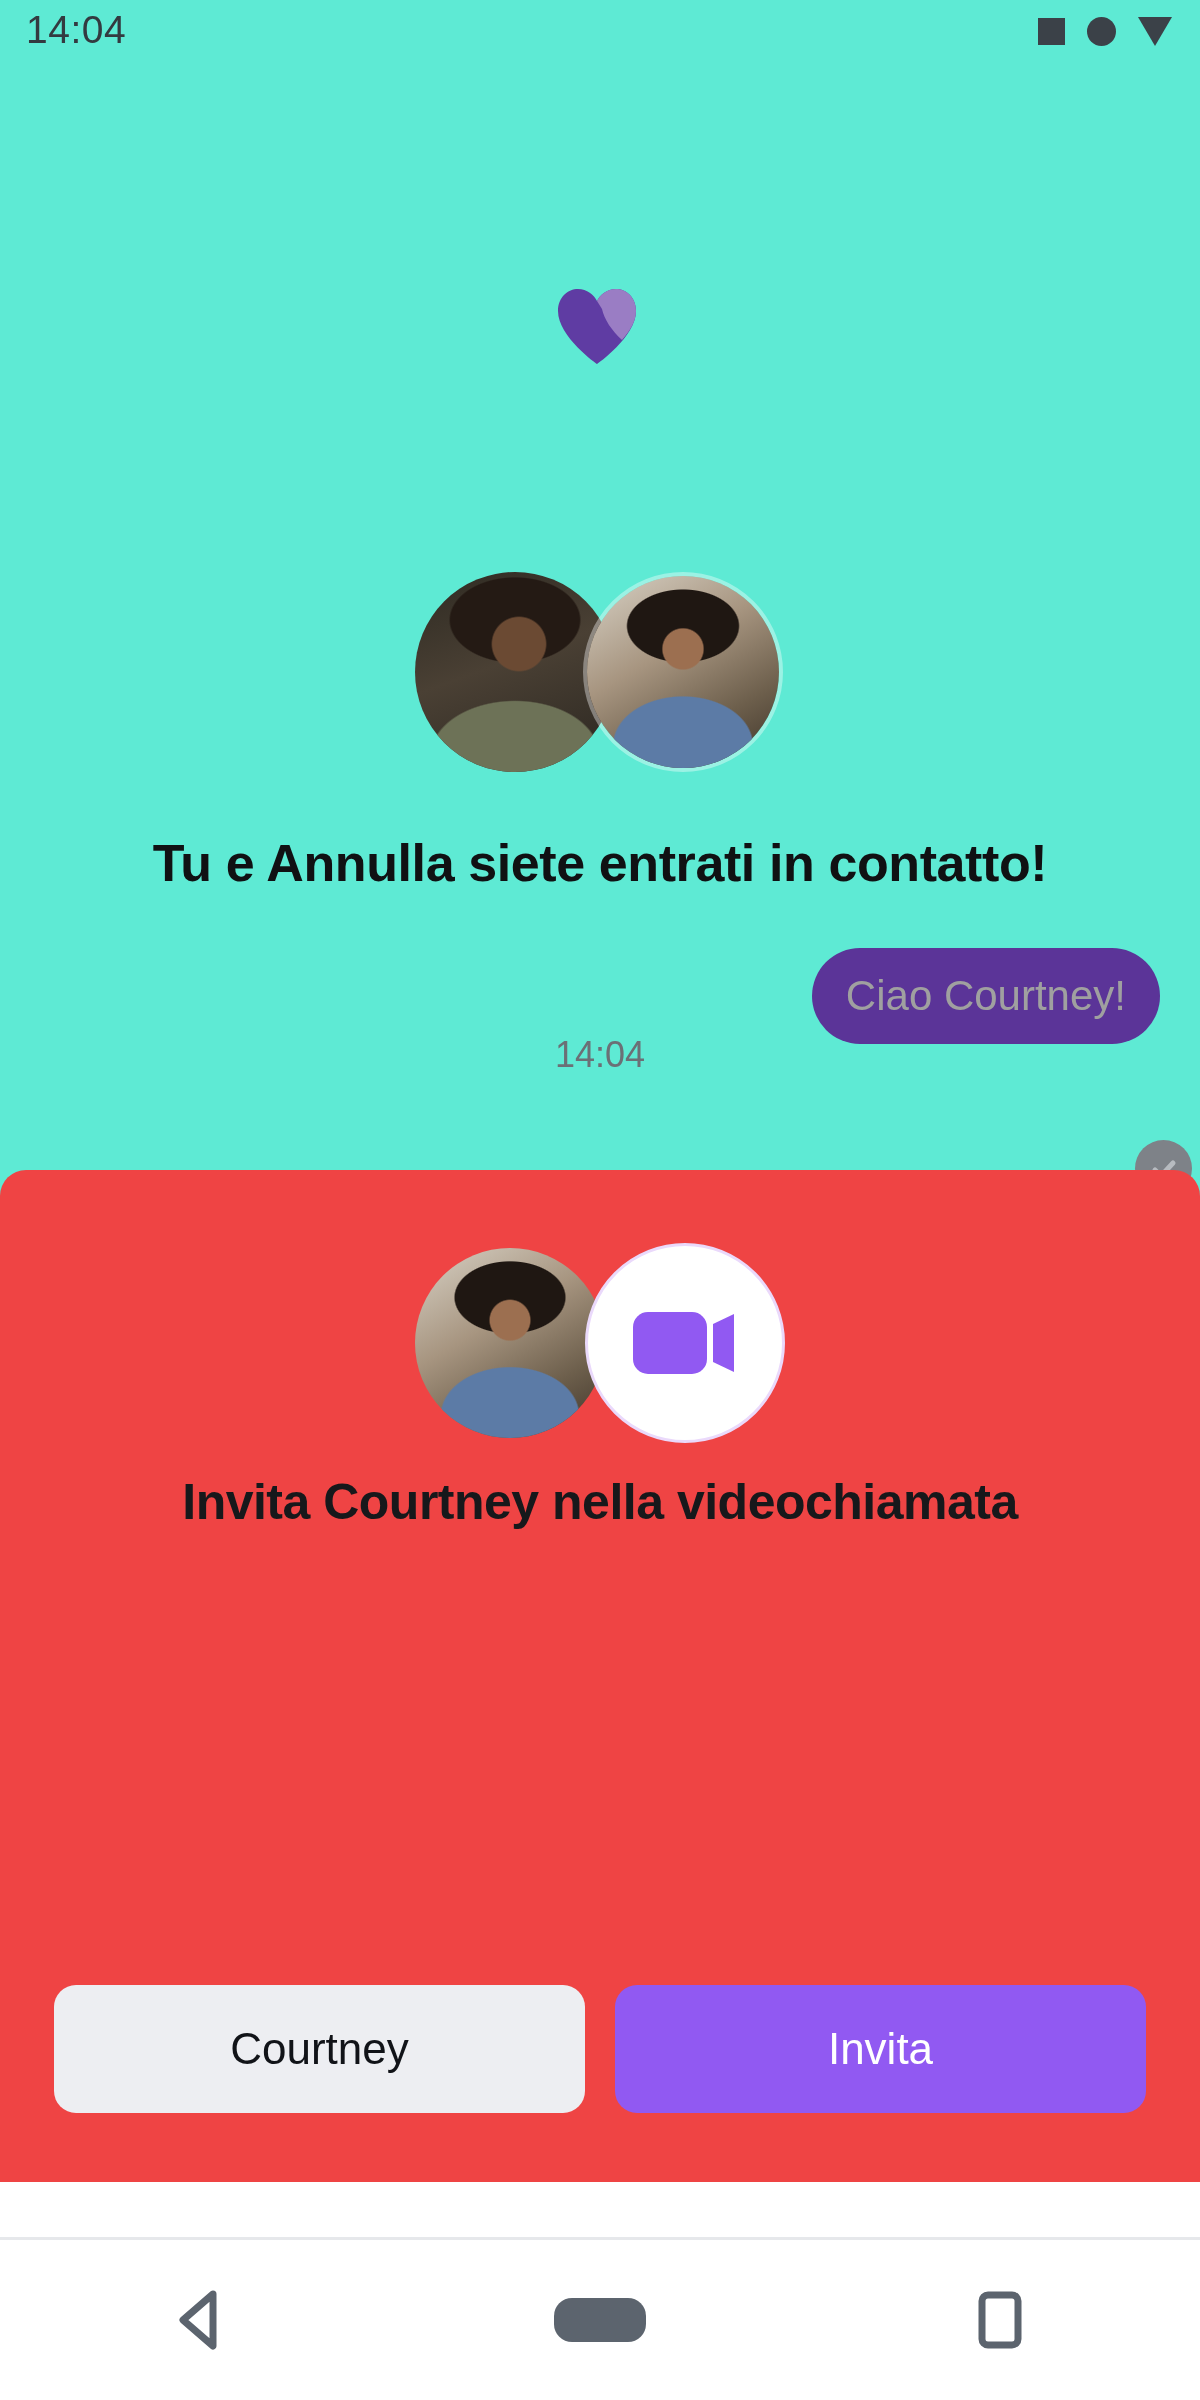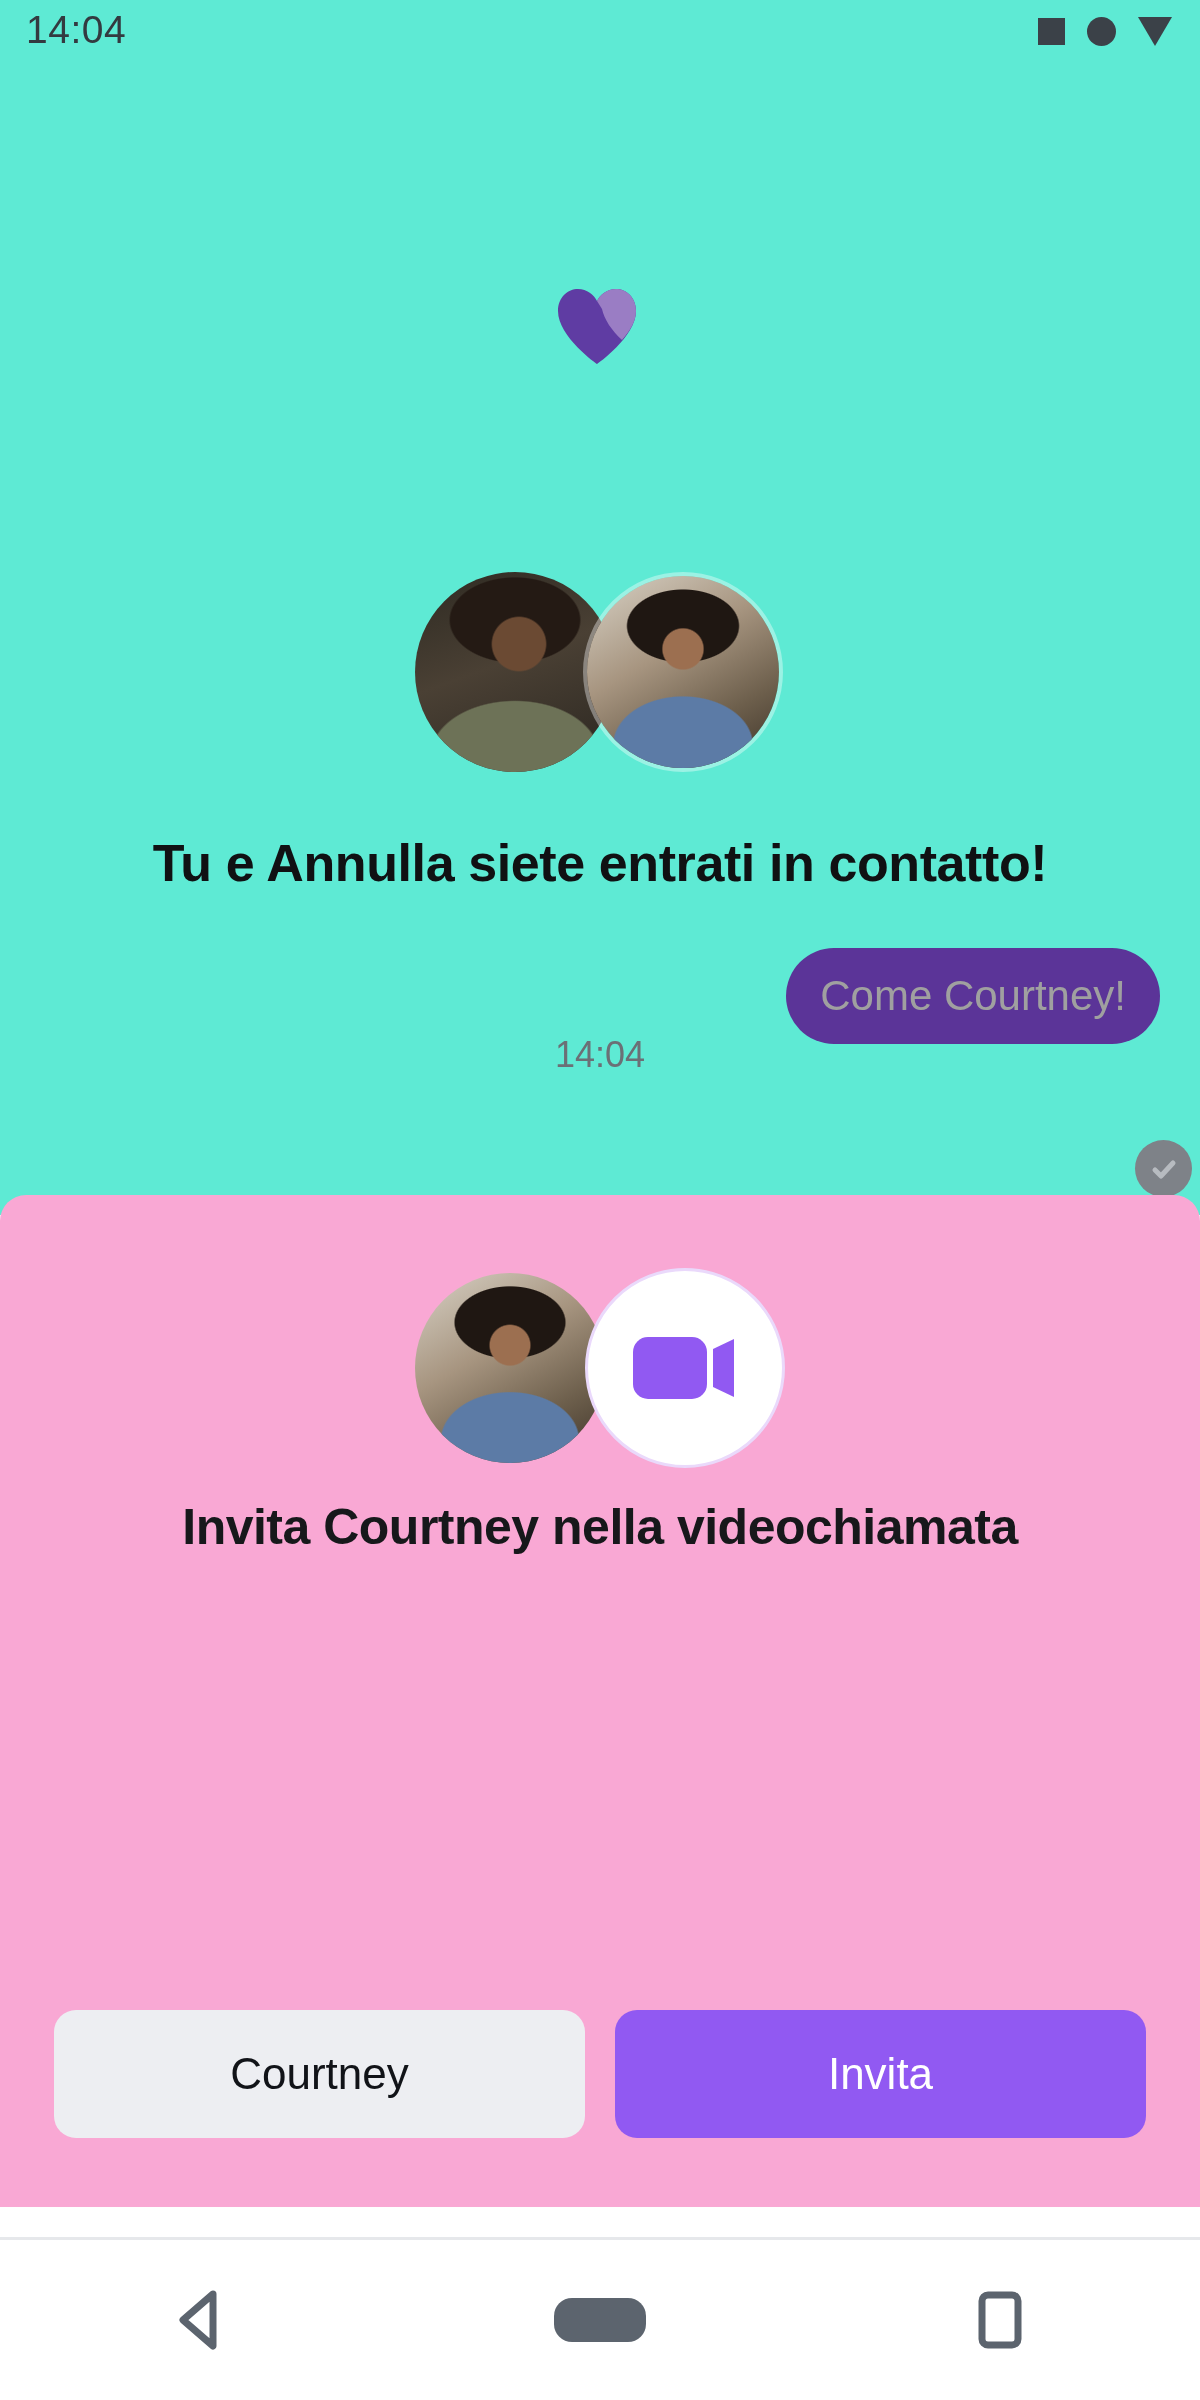--- a/index.html
+++ b/index.html
@@ -187,24 +187,24 @@
     border-radius: 50%;
     background: #7e8288;
     display: flex;
     align-items: center;
     justify-content: center;
   }
 
   
   #modal-sheet {
     position: absolute;
-    left: 0; top: 1195px;
+    left: 0; top: 1170px;
     width: 1200px;
     height: 1012px;
-    background: #f9a8d4;
+    background: #ef4444;
     border-radius: 26px 26px 0 0;
   }
 
   #modal-icon-row {
     position: absolute;
     left: 415px; top: 73px;
     width: 370px; height: 200px;
   }
   #modal-avatar {
     position: absolute;
@@ -345,21 +345,21 @@
         </div>
         <div class="pair-av" id="pair-right">
           <div class="photo photo-f"></div>
         </div>
       </div>
 
       <div id="connected-title">Tu e Annulla siete entrati in contatto!</div>
       <div id="connected-time">14:04</div>
     </div>
 
-    <div class="bubble" id="bubble-1">Come Courtney!</div>
+    <div class="bubble" id="bubble-1">Ciao Courtney!</div>
 
     <div id="read-receipt">
       <svg width="34" height="34" viewBox="0 0 34 34">
         <path d="M8 18 L14 24 L26 11" fill="none" stroke="#b7bbc0" stroke-width="5" stroke-linecap="round" stroke-linejoin="round"></path>
       </svg>
     </div>
   </div>
 
   <div id="modal-sheet">
 

